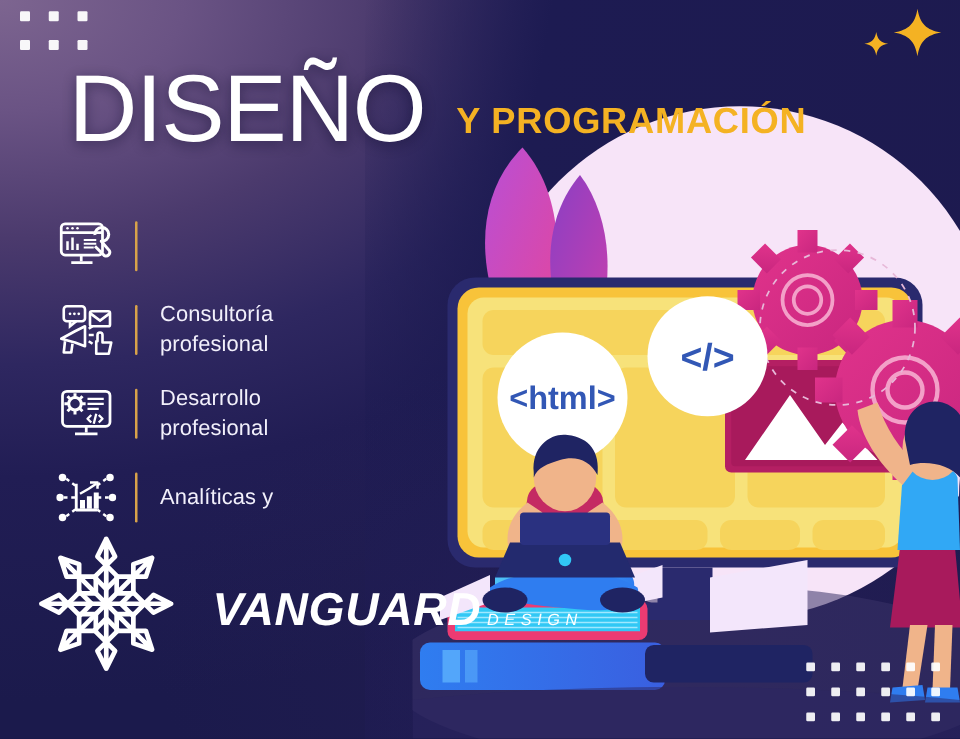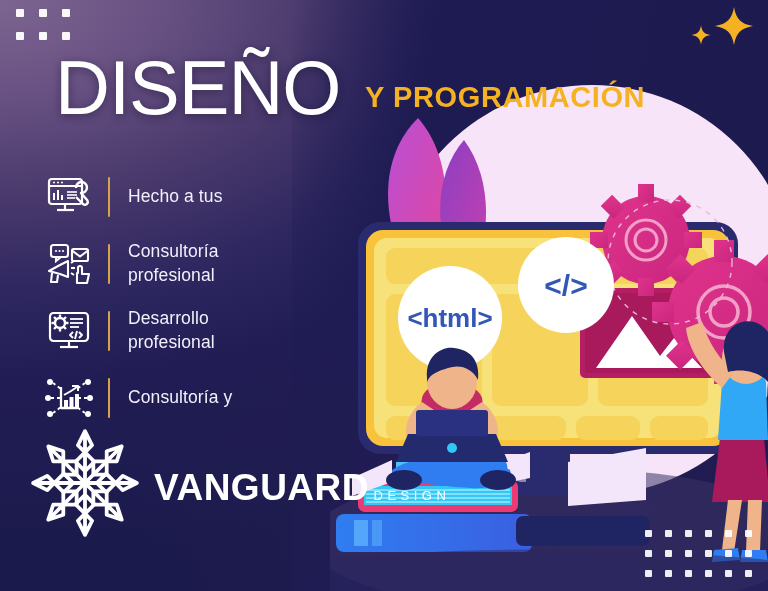--- a/index.html
+++ b/index.html
@@ -130,22 +130,23 @@
 
   
   #logo {
     position: absolute;
     left: 26px; top: 424px;
     display: flex;
     align-items: center;
   }
   #logo-mark { flex: 0 0 auto; }
   #logo-words {
-    margin-left: 10px;
+    margin-left: 26px;
     padding-top: 4px;
+    font-style: italic;
   }
   #logo-name {
     font-size: 37px;
     font-weight: bold;
     color: #ffffff;
     letter-spacing: .5px;
     line-height: 1;
   }
   #logo-rule {
     height: 2px;
@@ -411,21 +412,21 @@
             <line x1="21" y1="19" x2="31" y2="19"></line>
             <line x1="21" y1="22" x2="29" y2="22"></line>
           </g>
           <line x1="19" y1="28" x2="19" y2="33"></line>
           <line x1="11" y1="34" x2="28" y2="34"></line>
           <path d="M30 12 a5.5 5.5 0 1 1 5 5 l6.5 7.5 a3 3 0 0 1 -4 4 L30 21" stroke-width="2.4" stroke-linejoin="round"></path>
         </svg>
       </span>
       <span class="f-rule"></span>
       <span class="f-text">
-        <span>Hecho a tus</span><br>
+        <br>
       </span>
     </div>
 
     <div class="feature">
       <span class="f-icon">
         <svg width="46" height="42" viewBox="0 0 46 42" fill="none" stroke="#ffffff" stroke-width="2.1">
           <rect x="5" y="2" width="17" height="12" rx="2.5"></rect>
           <path d="M10 14 L10 18 L15 14"></path>
           <circle cx="10" cy="8" r="1.1" fill="#fff" stroke="none"></circle>
           <circle cx="13.5" cy="8" r="1.1" fill="#fff" stroke="none"></circle>
@@ -509,21 +510,21 @@
             <rect x="19" y="24" width="4" height="7"></rect>
             <rect x="24.5" y="21" width="4" height="10"></rect>
             <rect x="30" y="18" width="4" height="13"></rect>
           </g>
           <path d="M19 19 L26 15 L32 11" stroke-width="2"></path>
           <path d="M27 10 L33 10 L33 15" stroke-width="2" stroke-linejoin="round"></path>
         </svg>
       </span>
       <span class="f-rule"></span>
       <span class="f-text">
-        <span>Consultoría y</span><br>
+        <span>Analíticas y</span><br>
       </span>
     </div>
 
   </div>
 
   <div id="logo">
     <span id="logo-mark">
       <svg width="118" height="118" viewBox="0 0 100 100" fill="none" stroke="#ffffff" stroke-width="3.2" stroke-linejoin="round">
         <g>
           <g>

